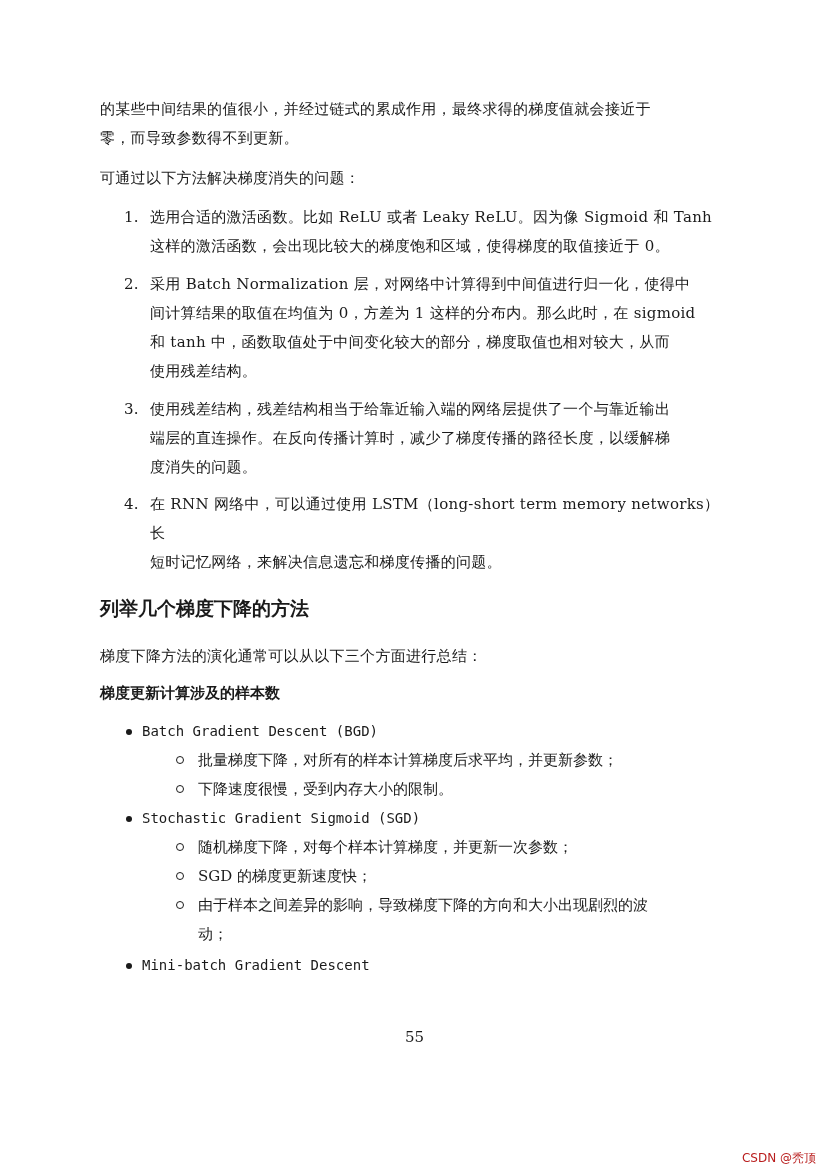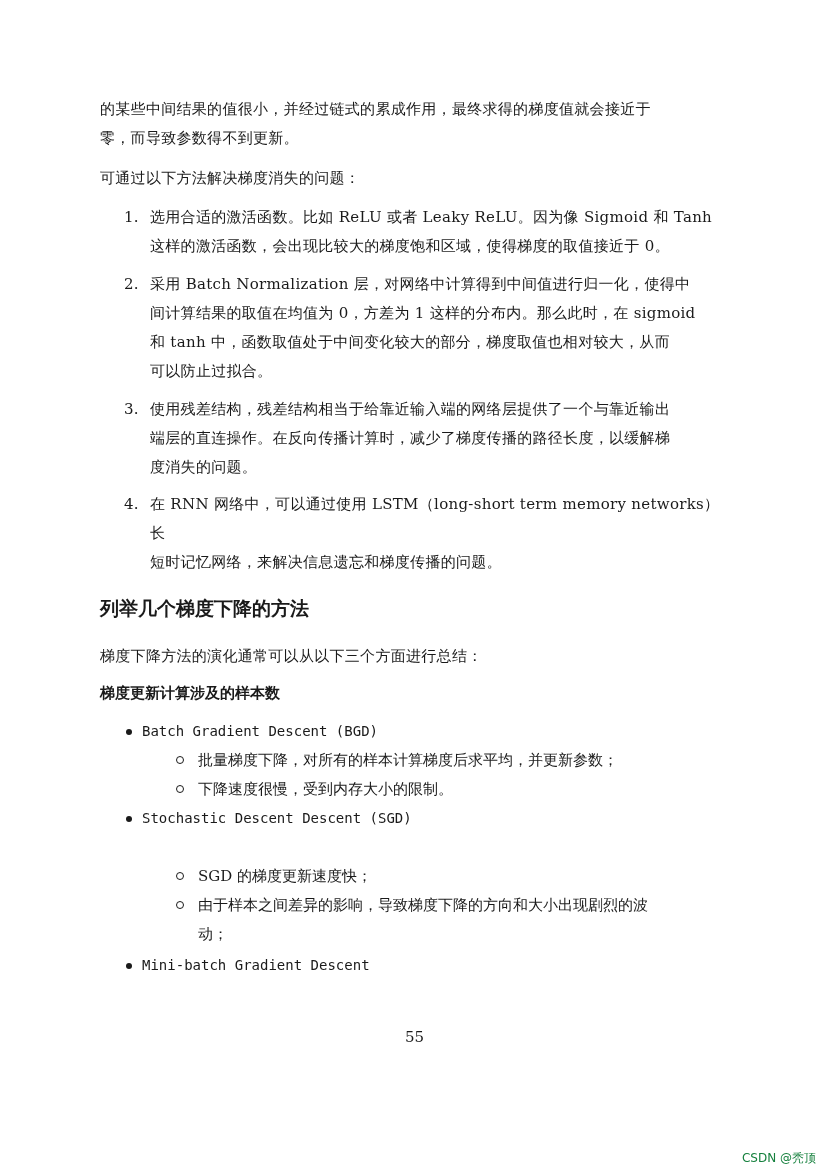--- a/index.html
+++ b/index.html
@@ -14,21 +14,21 @@
     .ol-text { margin-left: 26px; }
     .h2 { position: absolute; left: 100px; font-size: 19px; font-weight: bold; font-family: "DejaVu Sans", "Liberation Sans", sans-serif; }
     .h3 { position: absolute; left: 100px; font-size: 15px; font-weight: bold; font-family: Liberation Sans, sans-serif; text-align: center; }
     .bullet { position: absolute; left: 126px; font-size: 15px; line-height: 29px; }
     .bullet-dot { position: absolute; left: 0; top: 12px; width: 6px; height: 6px; border-radius: 50%; background: #1a1a1a; }
     .bullet-text { margin-left: 16px; font-family: "DejaVu Sans Mono", "Liberation Mono", monospace; font-size: 14px; }
     .sub { position: absolute; left: 176px; font-size: 15px; line-height: 29px; width: 560px; }
     .sub-dot { position: absolute; left: 0; top: 10px; width: 6px; height: 6px; border-radius: 50%; border: 1.3px solid #1a1a1a; }
     .sub-text { margin-left: 22px; }
     .pagenum { position: absolute; left: 405px; top: 1028px; font-size: 15px; }
-    .watermark { position: absolute; right: 14px; top: 1150px; font-size: 12px; color: #15803d; font-family: "DejaVu Sans", "Liberation Sans", sans-serif; }
+    .watermark { position: absolute; right: 14px; top: 1150px; font-size: 12px; color: #b91c1c; font-family: "DejaVu Sans", "Liberation Sans", sans-serif; }
   </style>
 </head>
 <body>
 
 <div class="page">
 
   <div class="p" style="top:95px;">的某些中间结果的值很小，并经过链式的累成作用，最终求得的梯度值就会接近于</div>
   <div class="p" style="top:124px;">零，而导致参数得不到更新。</div>
   <div class="p" style="top:164px;">可通过以下方法解决梯度消失的问题：</div>
 
@@ -36,21 +36,21 @@
     <span class="ol-num">1.</span>
     <div class="ol-text">选用合适的激活函数。比如 ReLU 或者 Leaky ReLU。因为像 Sigmoid 和 Tanh</div>
     <div class="ol-text">这样的激活函数，会出现比较大的梯度饱和区域，使得梯度的取值接近于 0。</div>
   </div>
 
   <div class="ol-item" style="top:270px;">
     <span class="ol-num">2.</span>
     <div class="ol-text">采用 Batch Normalization 层，对网络中计算得到中间值进行归一化，使得中</div>
     <div class="ol-text">间计算结果的取值在均值为 0，方差为 1 这样的分布内。那么此时，在 sigmoid</div>
     <div class="ol-text">和 tanh 中，函数取值处于中间变化较大的部分，梯度取值也相对较大，从而</div>
-    <div class="ol-text">可以防止过拟合。</div>
+    <div class="ol-text">使用残差结构。</div>
   </div>
 
   <div class="ol-item" style="top:395px;">
     <span class="ol-num">3.</span>
     <div class="ol-text">使用残差结构，残差结构相当于给靠近输入端的网络层提供了一个与靠近输出</div>
     <div class="ol-text">端层的直连操作。在反向传播计算时，减少了梯度传播的路径长度，以缓解梯</div>
     <div class="ol-text">度消失的问题。</div>
   </div>
 
   <div class="ol-item" style="top:490px;">
@@ -71,21 +71,25 @@
     <span class="sub-dot"></span>
     <span class="sub-text">批量梯度下降，对所有的样本计算梯度后求平均，并更新参数；</span>
   </div>
   <div class="sub" style="top:775px;">
     <span class="sub-dot"></span>
     <span class="sub-text">下降速度很慢，受到内存大小的限制。</span>
   </div>
 
   <div class="bullet" style="top:804px;">
     <span class="bullet-dot"></span>
-    <span class="bullet-text">Stochastic Descent Descent (SGD)</span>
+    <span class="bullet-text">Stochastic Gradient Sigmoid (SGD)</span>
+  </div>
+  <div class="sub" style="top:833px;">
+    <span class="sub-dot"></span>
+    <span class="sub-text">随机梯度下降，对每个样本计算梯度，并更新一次参数；</span>
   </div>
   <div class="sub" style="top:862px;">
     <span class="sub-dot"></span>
     <span class="sub-text">SGD 的梯度更新速度快；</span>
   </div>
   <div class="sub" style="top:891px;">
     <span class="sub-dot"></span>
     <span class="sub-text">由于样本之间差异的影响，导致梯度下降的方向和大小出现剧烈的波</span>
   </div>
   <div class="sub" style="top:920px;">

